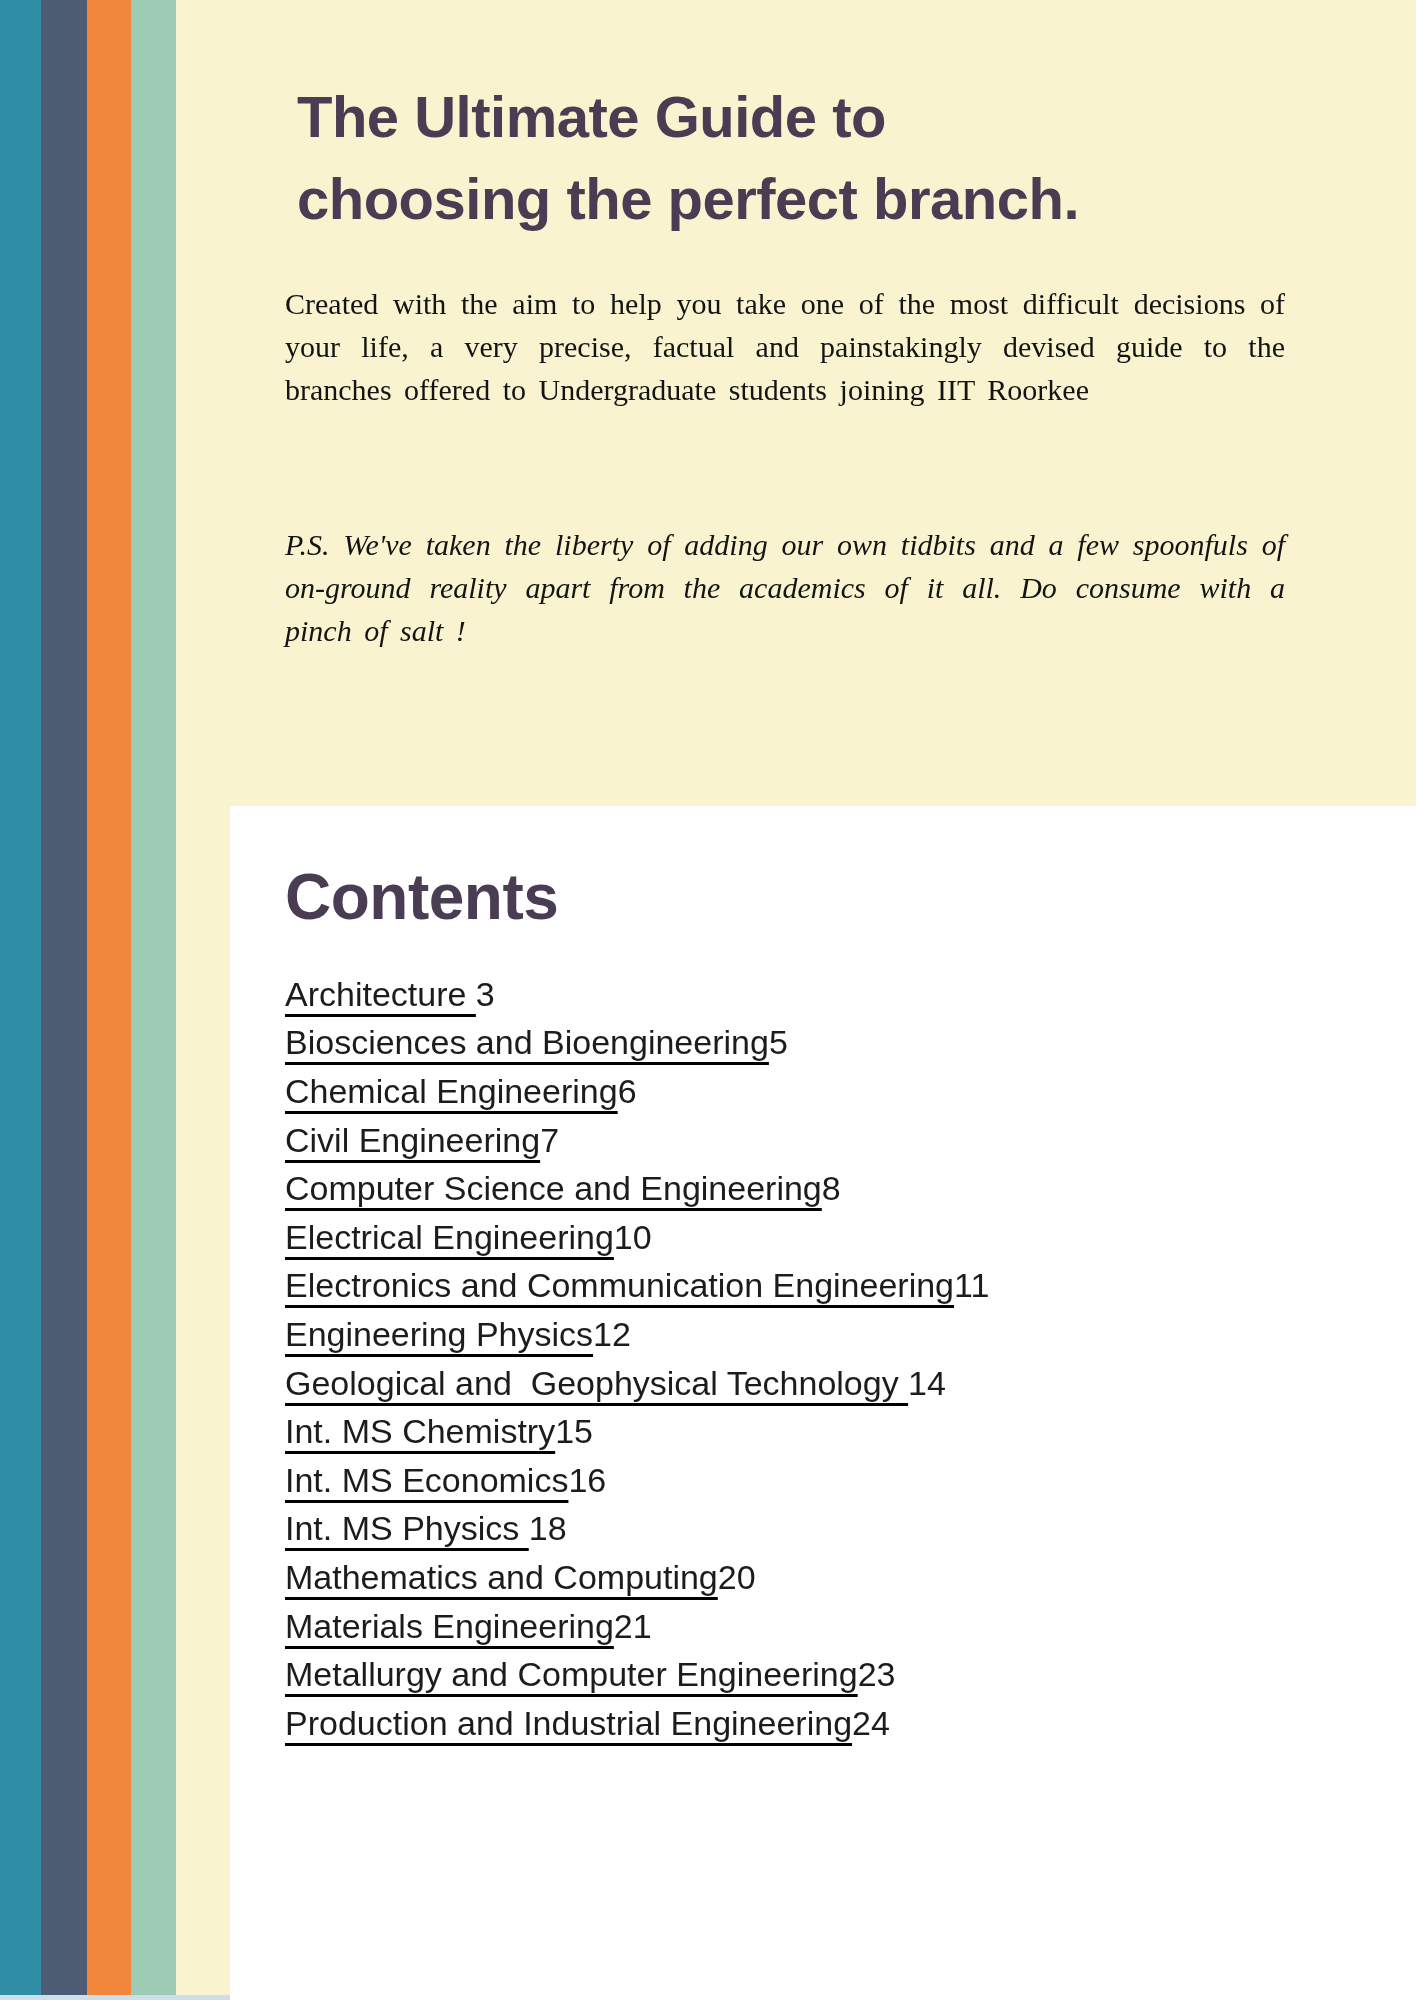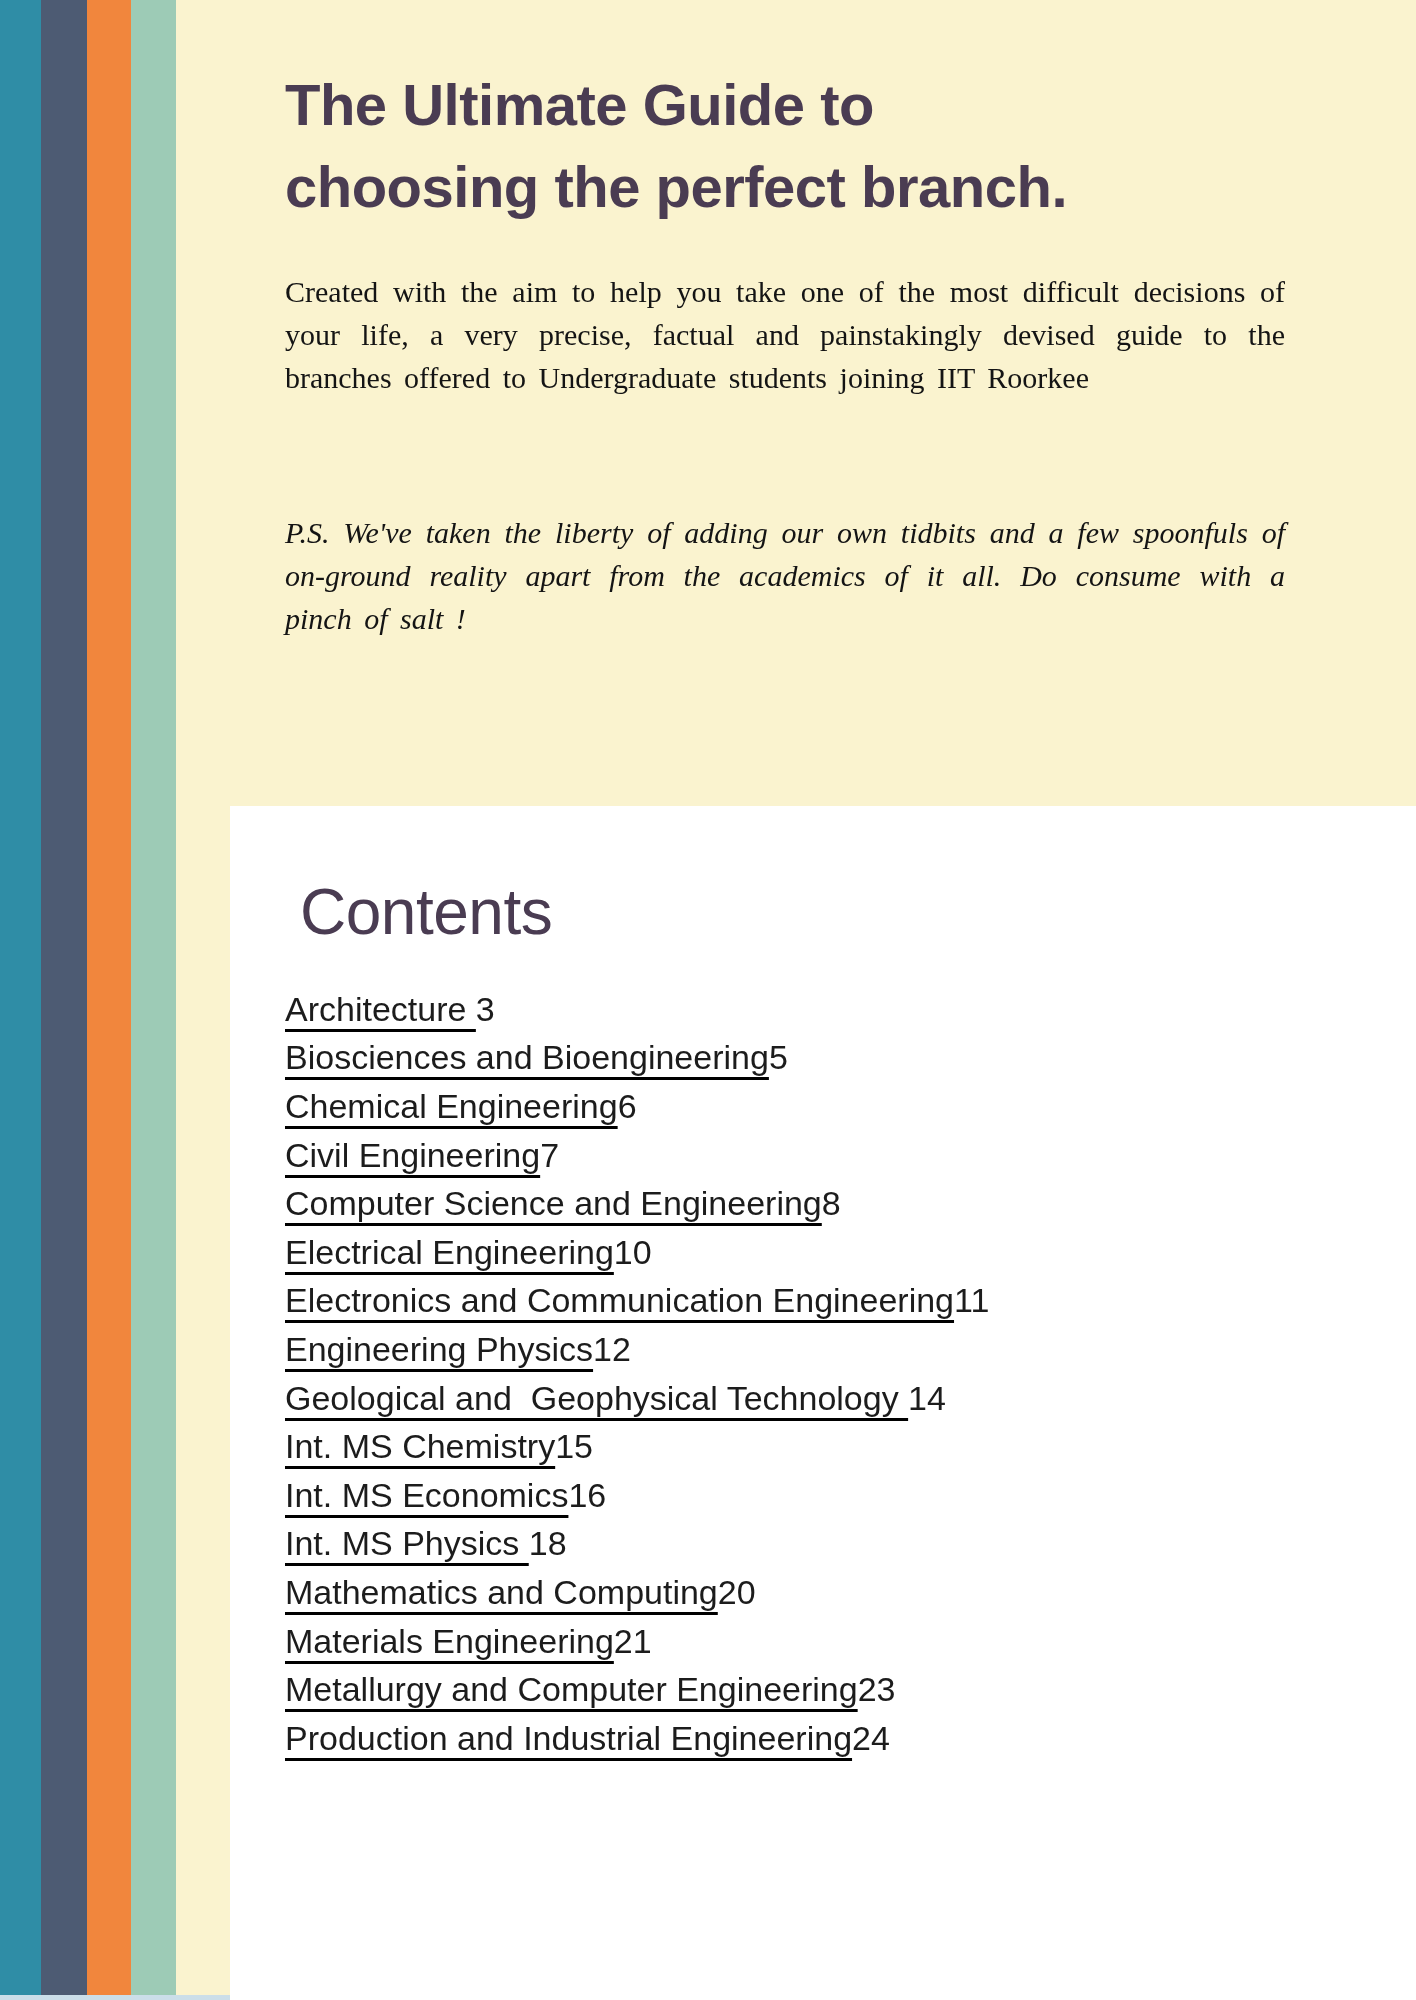--- a/index.html
+++ b/index.html
@@ -21,21 +21,21 @@
   
   .white-panel{position:absolute;left:230px;top:806px;right:0;bottom:0;background:#FFFFFF;}
   
   .footer-line{position:absolute;left:0;bottom:0;width:230px;height:5px;background:#CBDEE9;}
 
   
   .header-content{
     position:absolute;left:285px;top:64px;width:1000px;
   }
   .page-title{
-    margin:0;
+    margin:12px;
     font-family:"Liberation Sans",sans-serif;
     font-weight:700;
     font-size:58px;
     line-height:82px;
     letter-spacing:-0.5px;
     color:#4A3C52;
   }
   .page-title span{display:block;}
   .intro p{
     font-family:"Liberation Serif",serif;
@@ -49,22 +49,22 @@
   .intro .p1{margin-top:42px;}
   .intro .p2{margin-top:112px;font-style:italic;}
 
   
   .contents-section{
     position:absolute;left:230px;top:806px;right:0;bottom:0;
     padding:48px 0 0 55px;
     box-sizing:border-box;
   }
   .contents-heading{
-    margin:15px;
-    font-weight:400;
+    margin:0;
+    font-weight:700;
     font-size:64px;
     line-height:86px;
     letter-spacing:-0.5px;
     color:#4A3C52;
   }
   .toc{
     margin-top:30px;
     width:1000px;
   }
   .toc-row{

